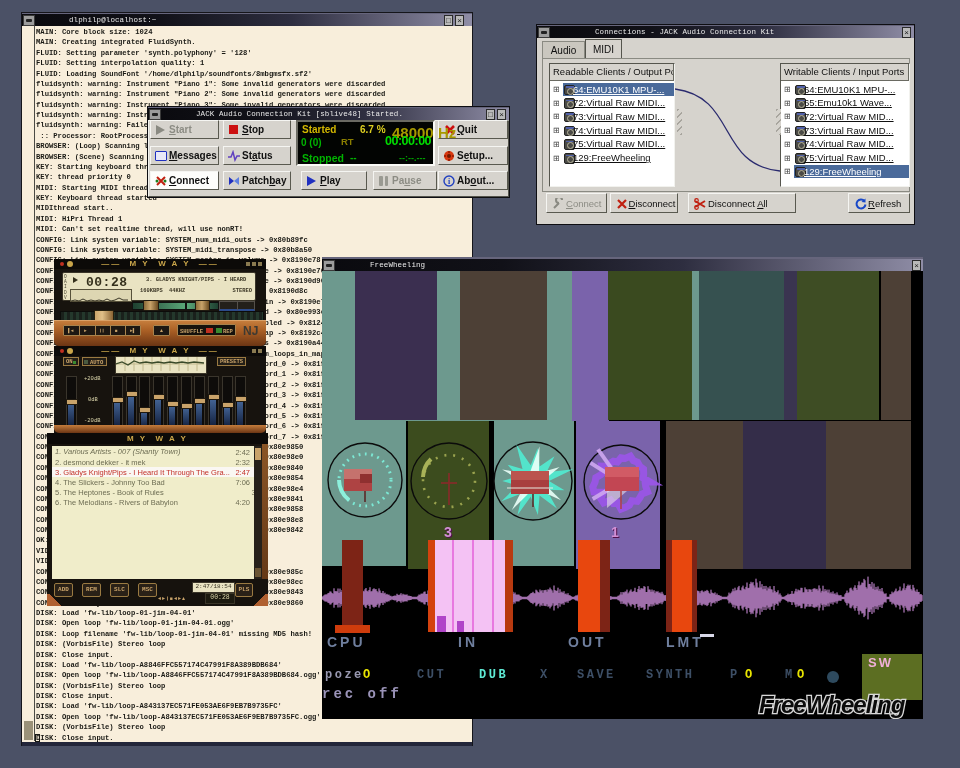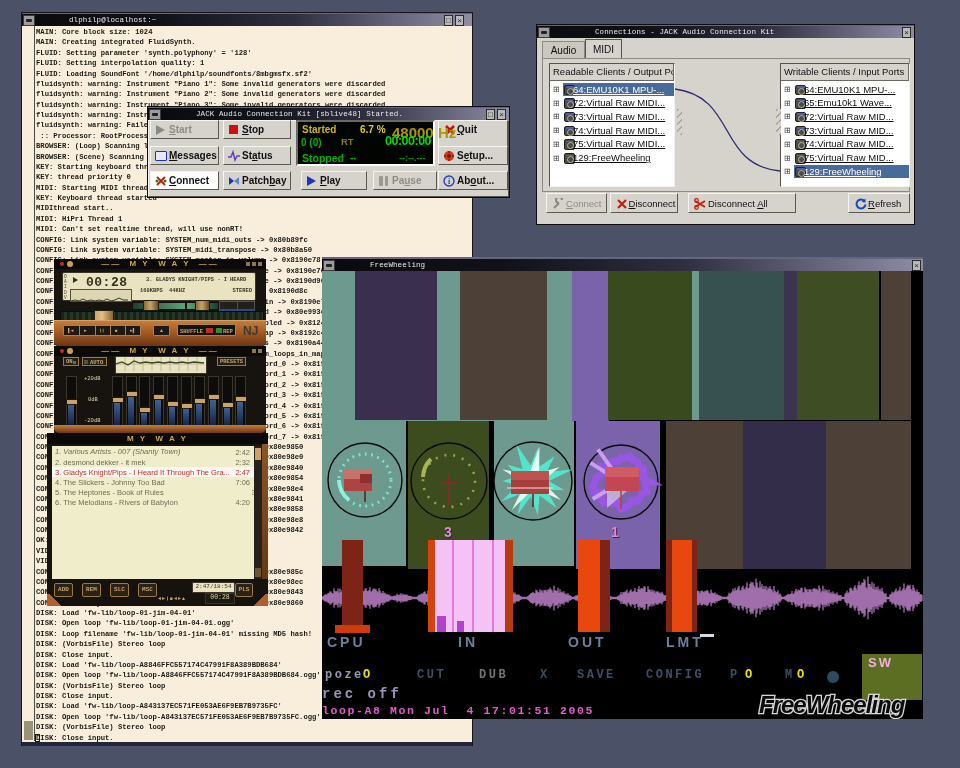--- a/index.html
+++ b/index.html
@@ -245,32 +245,31 @@
 <div class="blk" style="left:540px;top:383px;width:60px;height:46px;background:#5c6e22;z-index:2;"></div>
 <div class="mlab" style="left:5px;top:363px;">CPU</div>
 <div class="mlab" style="left:136px;top:363px;">IN</div>
 <div class="mlab" style="left:246px;top:363px;">OUT</div>
 <div class="mlab" style="left:344px;top:363px;">LMT</div>
 <div class="blk" style="left:122px;top:253px;font-weight:bold;font-size:14px;color:#d18fd4;text-shadow:1px 1px 0 #50104a;z-index:2;">3</div>
 <div class="blk" style="left:289px;top:253px;font-weight:bold;font-size:14px;color:#d18fd4;text-shadow:1px 1px 0 #50104a;z-index:2;">1</div>
 <div class="menu" style="left:3px;top:397px;color:#9898b0;">poze</div>
 <div class="menu" style="left:41px;top:397px;color:#e8e400;">O</div>
 <div class="menu" style="left:95px;top:397px;color:#3d4f66;">CUT</div>
-<div class="menu" style="left:157px;top:397px;color:#737373;">DUB</div>
+<div class="menu" style="left:157px;top:397px;color:#5eead4;">DUB</div>
 <div class="menu" style="left:218px;top:397px;color:#3d4f66;">X</div>
 <div class="menu" style="left:255px;top:397px;color:#3d4f66;">SAVE</div>
-<div class="menu" style="left:324px;top:397px;color:#3d4f66;">CONFIG</div>
+<div class="menu" style="left:324px;top:397px;color:#3d4f66;">SYNTH</div>
 <div class="menu" style="left:408px;top:397px;color:#3d4f66;">P</div>
 <div class="menu" style="left:423px;top:397px;color:#e8e400;">O</div>
 <div class="menu" style="left:463px;top:397px;color:#3d4f66;">M</div>
 <div class="menu" style="left:475px;top:397px;color:#e8e400;">O</div>
 <div class="blk" style="left:505px;top:400px;width:12px;height:12px;border-radius:50%;background:#2e4a5e;z-index:2;"></div>
 <div class="blk" style="left:546px;top:384px;font-weight:bold;font-size:13px;letter-spacing:2px;color:#f0b0d8;z-index:3;">SW</div>
 <div class="blk" style="left:0px;top:415px;font-family:'Liberation Mono',monospace;font-weight:bold;font-size:14px;letter-spacing:3px;color:#9a93b8;z-index:2;">rec off</div>
-<div class="blk" style="left:0px;top:433px;font-family:'Liberation Mono',monospace;font-weight:bold;font-size:11.5px;letter-spacing:1.6px;color:#e05cc8;z-index:2;">loop-A8 Mon Jul&nbsp;&nbsp;4 17:01:51 2005</div>
 </div>
 </div>
 
 <div class="xw" style="left:54px;top:259px;width:212px;height:87px;border-radius:3px 3px 4px 4px;">
 <div class="xtitle">——&nbsp; M Y&nbsp; W A Y &nbsp;——</div>
 <div style="position:absolute;left:6px;top:3px;width:4px;height:4px;border-radius:50%;background:#c03020;"></div>
 <div style="position:absolute;left:13px;top:2px;width:6px;height:6px;border-radius:50%;background:#c9a54a;"></div>
 <div style="position:absolute;right:4px;top:3px;width:4px;height:4px;background:#8a7a50;"></div>
 <div style="position:absolute;right:10px;top:3px;width:4px;height:4px;background:#8a7a50;"></div>
 <div style="position:absolute;right:16px;top:3px;width:4px;height:4px;background:#8a7a50;"></div>
@@ -479,21 +478,21 @@
         <span class="lab" style="left:18px;top:3px;">Patch<u>b</u>ay</span>
       </div>
 <div class="b3 qjb" style="left:153px;top:64px;width:66px;height:19px;">
         <span style="position:absolute;left:5px;top:4px;"><span style="display:inline-block;width:0;height:0;border-left:9px solid #2030c0;border-top:5.5px solid transparent;border-bottom:5.5px solid transparent;"></span></span>
         <span class="lab" style="left:18px;top:3px;"><u>P</u>lay</span>
       </div>
 <div class="b3 qjb" style="left:225px;top:64px;width:64px;height:19px;">
         <span style="position:absolute;left:5px;top:4px;"><span style="display:inline-block;width:3.5px;height:10px;background:#9a9a92;margin-right:2px;border-radius:1px;"></span><span style="display:inline-block;width:3.5px;height:10px;background:#9a9a92;border-radius:1px;"></span></span>
         <span class="lab" style="left:18px;top:3px;"><span class="dis">Pa<u>u</u>se</span></span>
       </div>
-<div class="b3 qjb" style="left:290px;top:13px;width:70px;height:27px;">
+<div class="b3 qjb" style="left:290px;top:13px;width:70px;height:19px;">
         <span style="position:absolute;left:5px;top:3px;"><svg width="12" height="12">
             <path d="M2,2 L10,10 M10,2 L2,10" stroke="#cc1010" stroke-width="2.6"></path>
           </svg></span>
         <span class="lab" style="left:18px;top:3px;"><u>Q</u>uit</span>
       </div>
 <div class="b3 qjb" style="left:290px;top:39px;width:70px;height:19px;">
         <span style="position:absolute;left:4px;top:3px;"><svg width="12" height="12">
             <circle cx="6" cy="6" r="5" fill="#d83810"></circle>
             <circle cx="6" cy="6" r="2" fill="#701800"></circle>
             <path d="M6,1 L6,3 M6,9 L6,11 M1,6 L3,6 M9,6 L11,6" stroke="#901800" stroke-width="1.5"></path>

